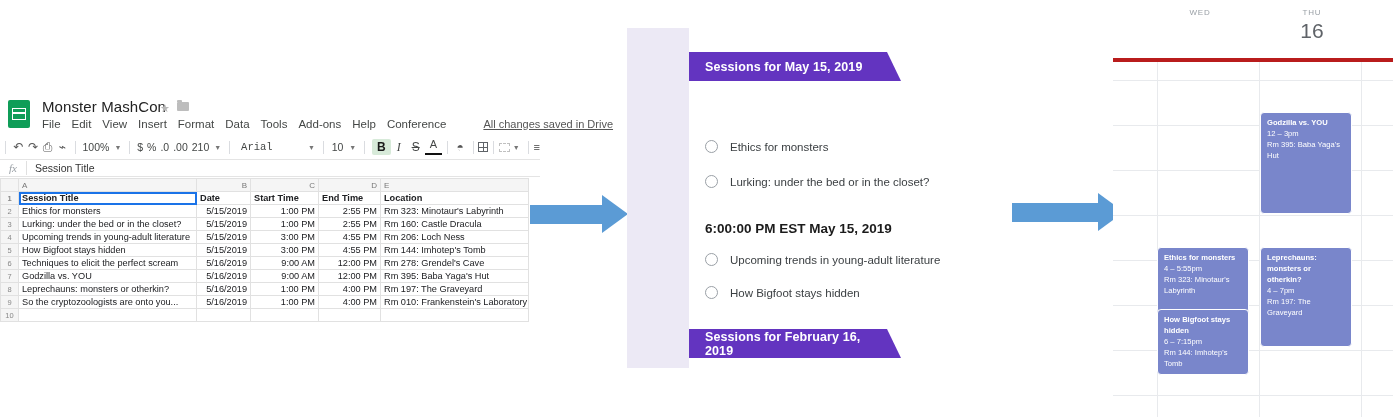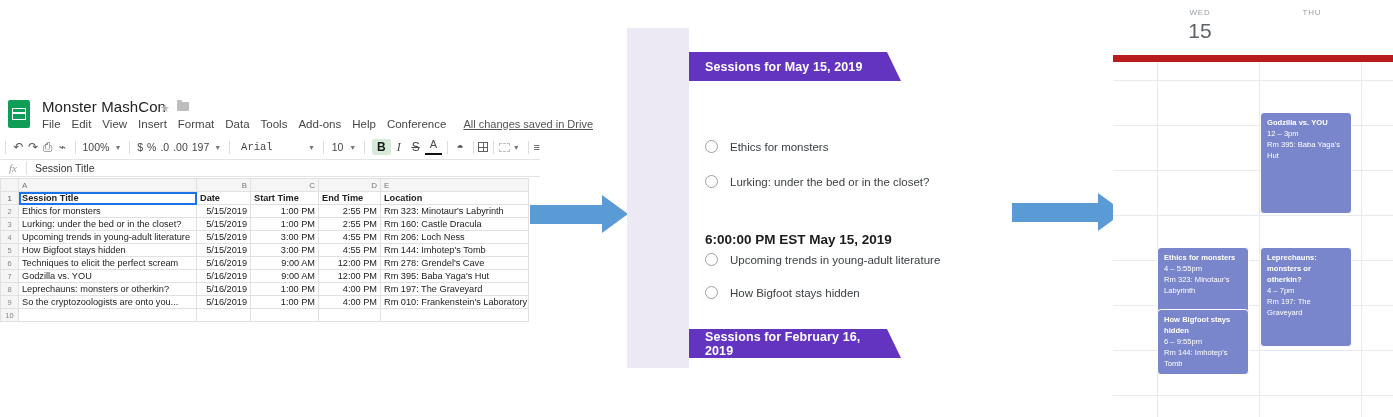--- a/index.html
+++ b/index.html
@@ -95,21 +95,21 @@
     top: 28px;
     display: flex;
     align-items: center;
     gap: 11px;
     font-size: 11.5px;
     color: #444746;
     white-space: nowrap;
   }
   .menubar .menu-item { cursor: default; }
   .menubar .saved-note {
-    margin-left: 6px;
+    margin-left: 26px;
     font-size: 11px;
     color: #555555;
     text-decoration: underline;
   }
 
   .toolbar {
     position: absolute;
     left: 0;
     top: 45px;
     width: 540px;
@@ -325,21 +325,21 @@
   #banner-16 { position: absolute; left: 0; top: 301px; }
   .time-heading {
     position: absolute;
     left: 16px;
     font-size: 13.5px;
     font-weight: bold;
     color: #1b1b1b;
     white-space: nowrap;
   }
   #time-1 { top: 78px; }
-  #time-2 { top: 204px; }
+  #time-2 { top: 193px; }
   .radio-row {
     position: absolute;
     left: 16px;
     display: flex;
     align-items: center;
     gap: 12px;
     font-size: 11.5px;
     color: #3c4043;
     white-space: nowrap;
   }
@@ -365,21 +365,21 @@
     height: 417px;
     background: #ffffff;
     overflow: hidden;
   }
   .cal-header {
     position: absolute;
     left: 0;
     top: 0;
     width: 280px;
     height: 62px;
-    border-bottom: 7px solid #b91c1c;
+    border-bottom: 4px solid #b91c1c;
     box-sizing: border-box;
   }
   .cal-day {
     position: absolute;
     top: 8px;
     width: 110px;
     text-align: center;
   }
   #cal-day-wed { left: 32px; }
   #cal-day-thu { left: 144px; }
@@ -470,21 +470,21 @@
     <span class="tb-ico">⎙</span>
     <span class="tb-ico">⌁</span>
     <span class="tb-sep"></span>
     <span class="tb-txt">100%</span>
     <span class="tb-caret">▼</span>
     <span class="tb-sep"></span>
     <span class="tb-txt">$</span>
     <span class="tb-txt">%</span>
     <span class="tb-txt">.0</span>
     <span class="tb-txt">.00</span>
-    <span class="tb-txt">197</span>
+    <span class="tb-txt">210</span>
     <span class="tb-caret">▼</span>
     <span class="tb-sep"></span>
     <span class="tb-font">Arial</span>
     <span class="tb-caret">▼</span>
     <span class="tb-sep"></span>
     <span class="tb-size">10</span>
     <span class="tb-caret">▼</span>
     <span class="tb-sep"></span>
     <span class="tb-bold">B</span>
     <span class="tb-ital">I</span>
@@ -641,24 +641,24 @@
 
     <div class="form-banner" id="banner-16">Sessions for February 16, 2019</div>
   </div>
 </div>
 
 <div id="calendar-panel">
 
   <div class="cal-header">
     <div class="cal-day" id="cal-day-wed">
       <div class="cal-dow">WED</div>
-      <div class="cal-num">15</div>
     </div>
     <div class="cal-day" id="cal-day-thu">
       <div class="cal-dow">THU</div>
+      <div class="cal-num">16</div>
     </div>
   </div>
 
   <div class="cal-grid">
     <div class="hline" style="top:18px"></div>
     <div class="hline" style="top:63px"></div>
     <div class="hline" style="top:108px"></div>
     <div class="hline" style="top:153px"></div>
     <div class="hline" style="top:198px"></div>
     <div class="hline" style="top:243px"></div>
@@ -676,21 +676,21 @@
     </div>
 
     <div class="cal-event" id="ev-ethics">
       <div class="ev-title">Ethics for monsters</div>
       <div class="ev-time">4 – 5:55pm</div>
       <div class="ev-loc">Rm 323: Minotaur's Labyrinth</div>
     </div>
 
     <div class="cal-event" id="ev-bigfoot">
       <div class="ev-title">How Bigfoot stays hidden</div>
-      <div class="ev-time">6 – 9:55pm</div>
+      <div class="ev-time">6 – 7:15pm</div>
       <div class="ev-loc">Rm 144: Imhotep's Tomb</div>
     </div>
 
     <div class="cal-event" id="ev-leprechaun">
       <div class="ev-title">Leprechauns: monsters or otherkin?</div>
       <div class="ev-time">4 – 7pm</div>
       <div class="ev-loc">Rm 197: The Graveyard</div>
     </div>
   </div>
 </div>

